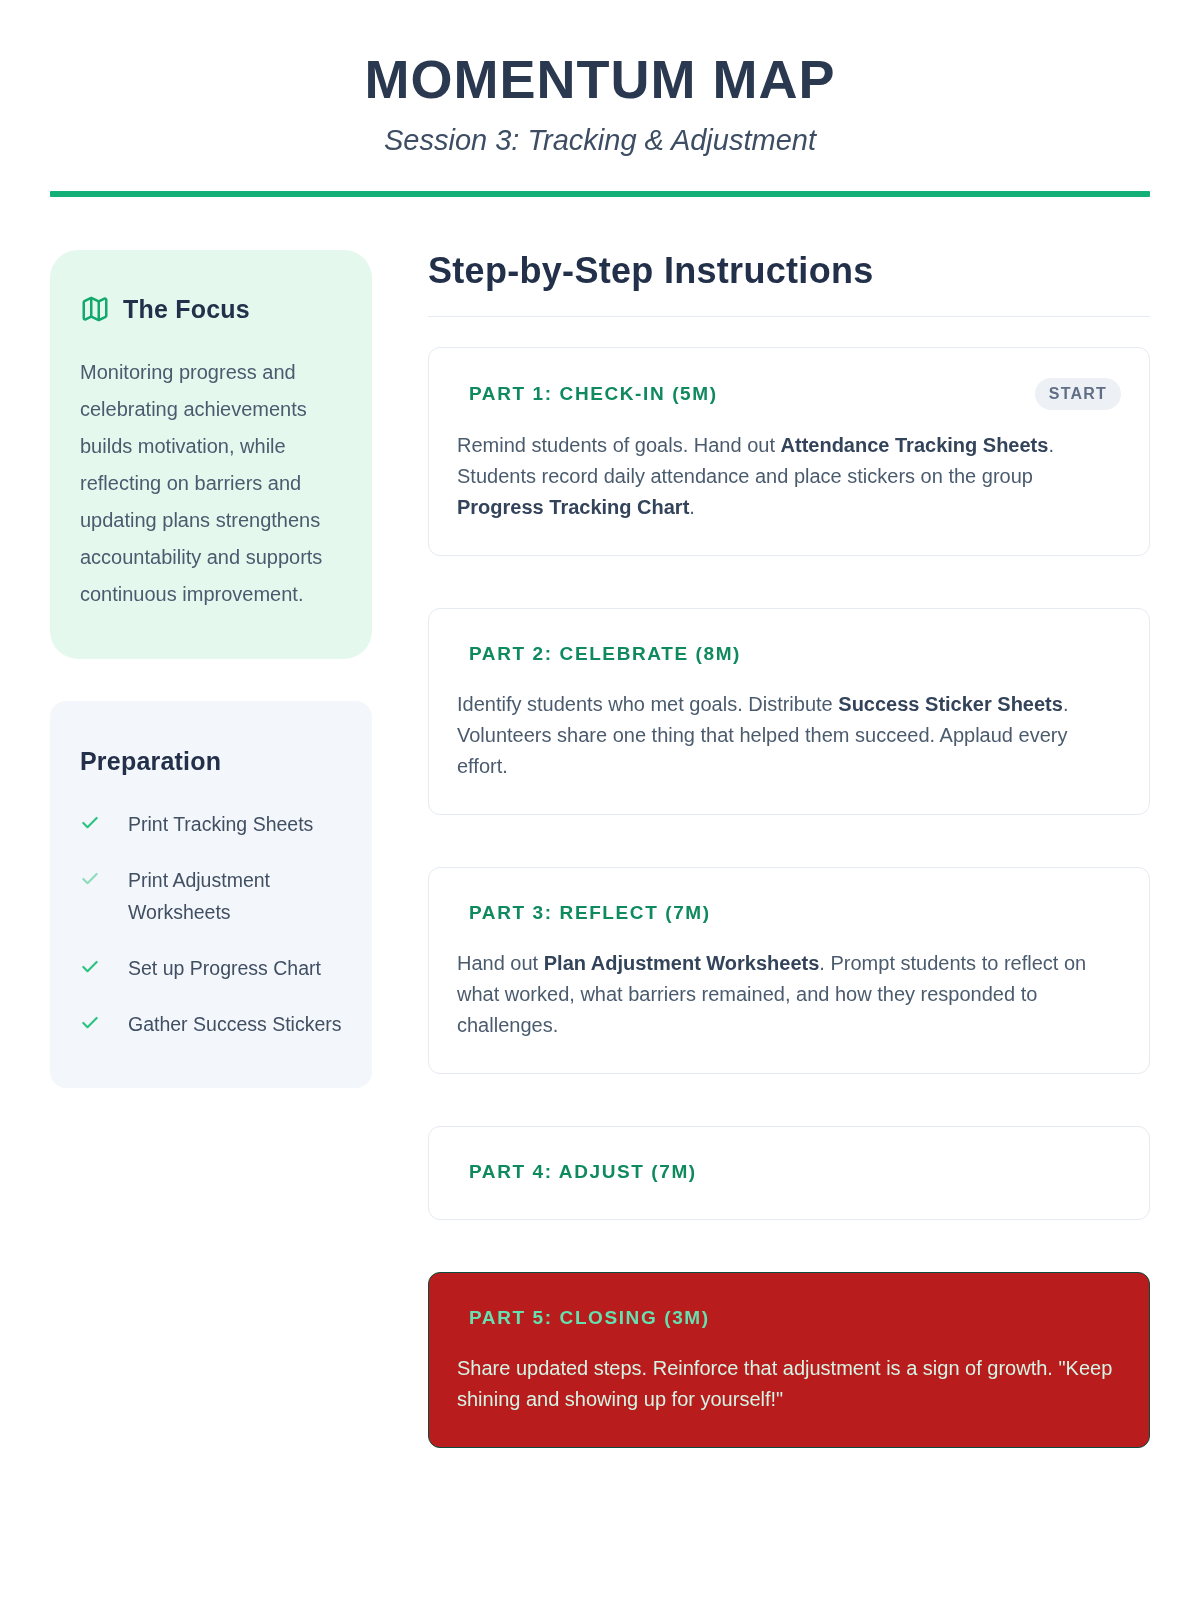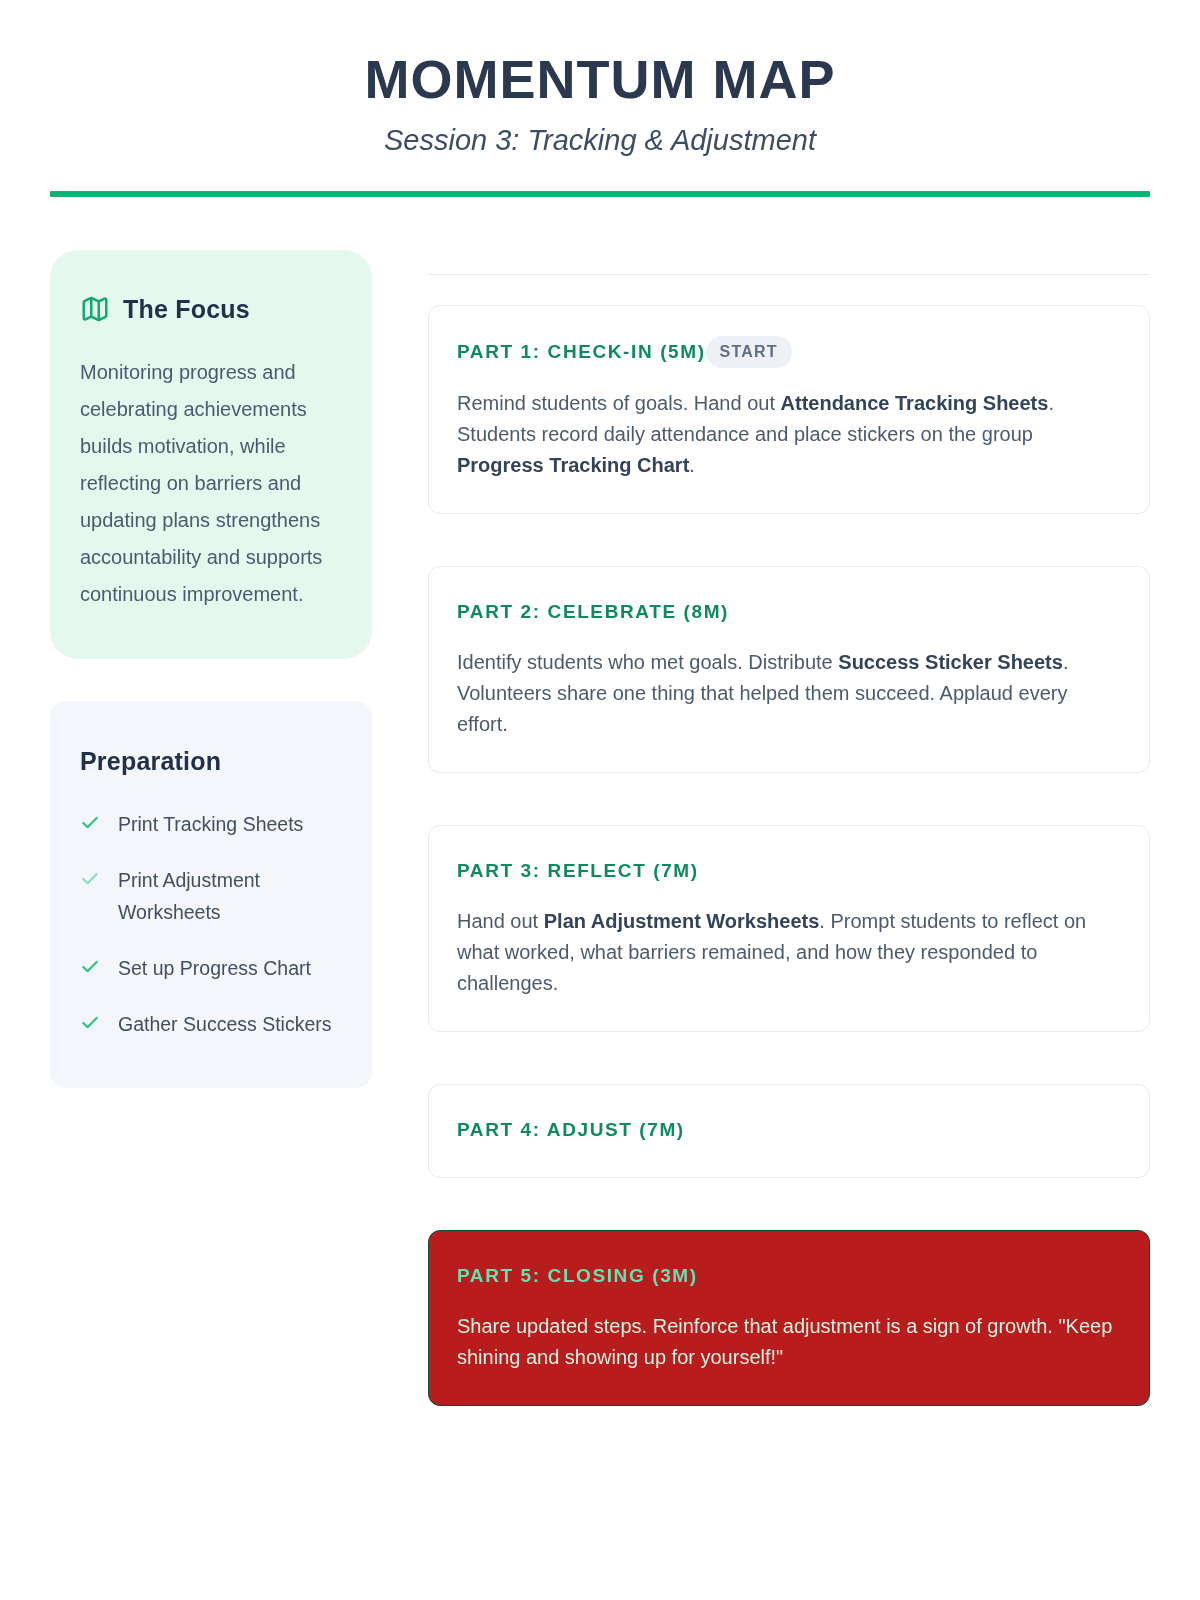--- a/index.html
+++ b/index.html
@@ -70,21 +70,21 @@
   
   .prep-card {
     background: #f3f6fa;
     border-radius: 16px;
     padding: 46px 30px 48px 30px;
     margin-top: 42px;
   }
   .prep-list { list-style: none; margin-top: 32px; }
   .prep-item {
     display: flex;
-    gap: 18px;
+    gap: 28px;
     align-items: flex-start;
     font-size: 19.5px;
     line-height: 32px;
     color: #414f63;
   }
   .prep-item + .prep-item { margin-top: 24px; }
   .prep-item .check-icon { flex: 0 0 auto; margin-top: 5px; }
   .prep-item .check-icon svg { display: block; }
   .prep-item:nth-child(2) .check-icon { opacity: 0.5; }
 
@@ -105,22 +105,24 @@
 
   .step-card {
     border: 1px solid #e6eaf1;
     border-radius: 12px;
     padding: 30px 28px 32px 28px;
     background: #ffffff;
   }
   .step-card + .step-card { margin-top: 52px; }
   .step-head {
     display: flex;
+    justify-content: space-between;
     align-items: center;
     min-height: 30px;
+    margin-left: 12px;
   }
   .step-label {
     font-size: 19px;
     font-weight: 700;
     letter-spacing: 1.6px;
     color: #0f8a5f;
     text-transform: uppercase;
   }
   .step-badge {
     background: #edf1f6;
@@ -212,20 +214,21 @@
       </svg>
     </span>
     <span class="prep-item-label">Gather Success Stickers</span>
   </li>
 </ul>
       </section>
 
     </aside>
 
     <main class="main-col">
+      <h2 class="section-heading">Step-by-Step Instructions</h2>
       <div class="section-divider"></div>
       <div class="steps">
   <section class="step-card light">
     <div class="step-head">
       <span class="step-label">PART 1: CHECK-IN (5M)</span>
       <span class="step-badge">START</span>
     </div>
     <p class="step-body"><span>Remind students of goals. Hand out </span><strong>Attendance Tracking Sheets</strong><span>. Students record daily attendance and place stickers on the group </span><strong>Progress Tracking Chart</strong><span>.</span></p>
   </section>
 

